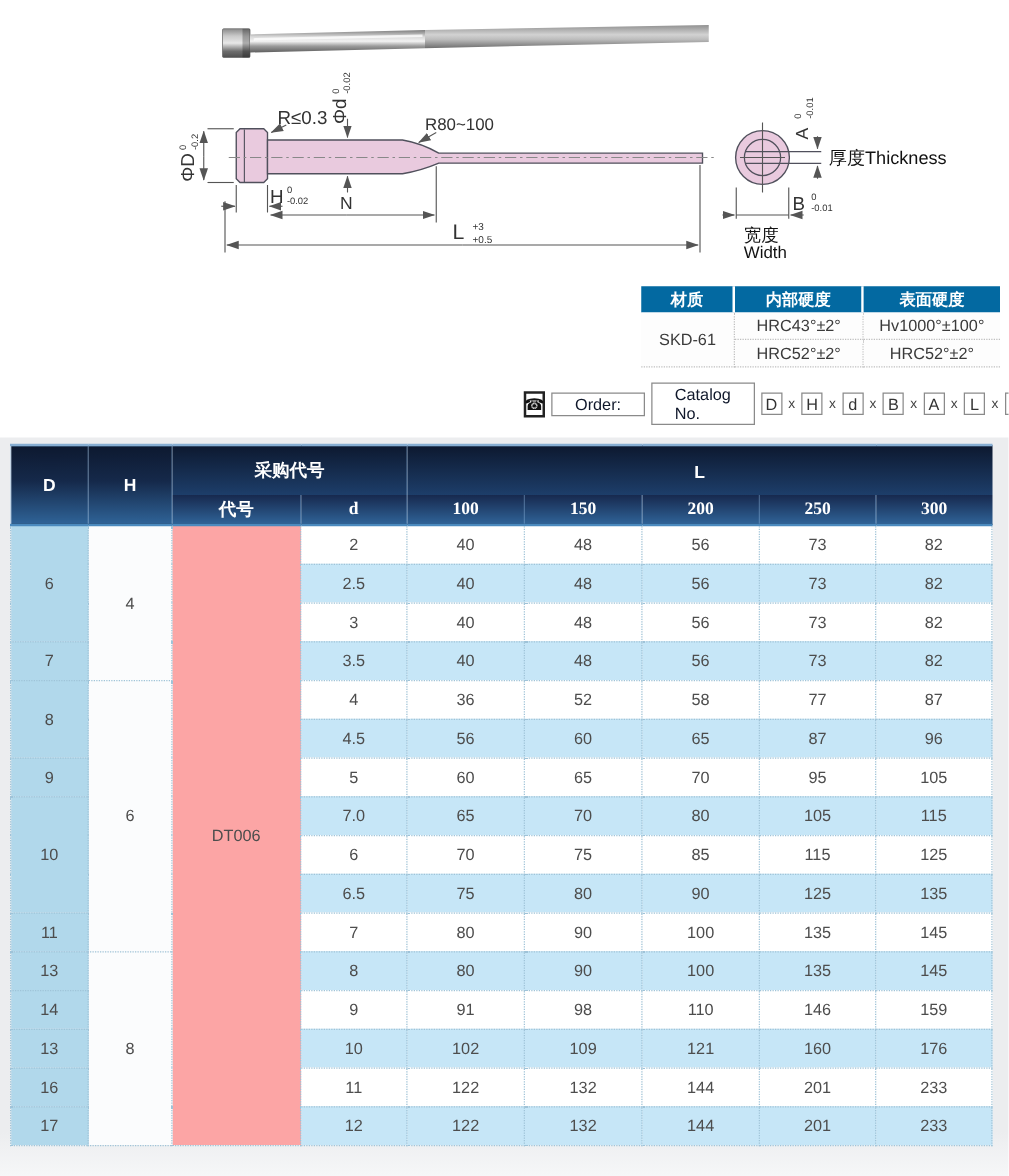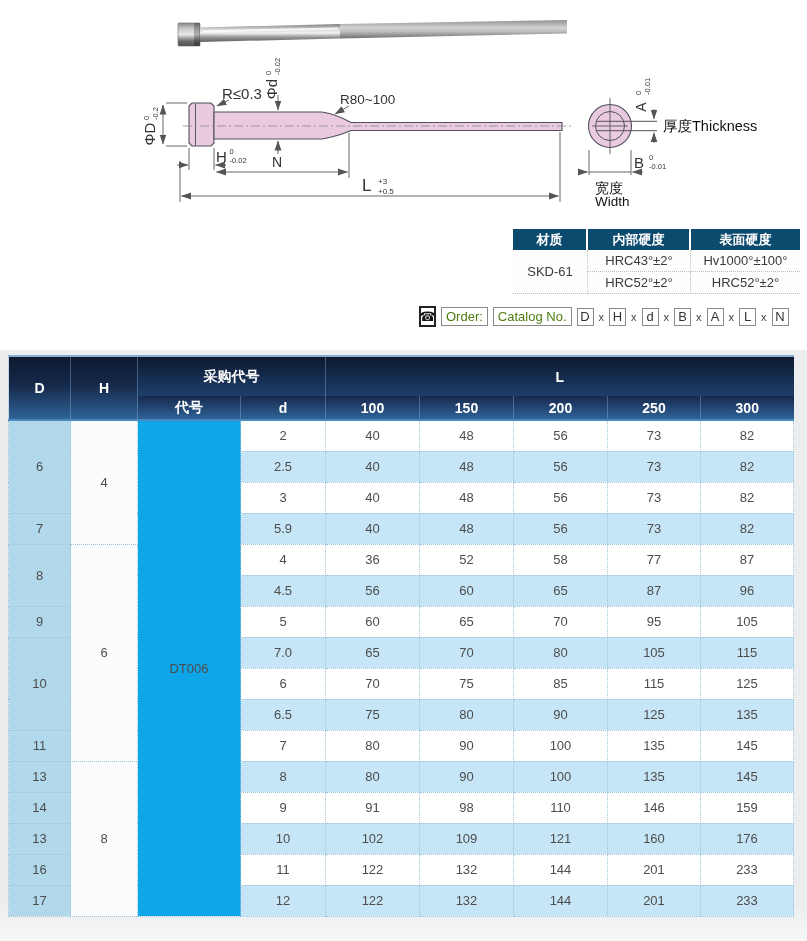--- a/index.html
+++ b/index.html
@@ -6,52 +6,52 @@
   body { background:#ffffff; font-family:"Liberation Sans", sans-serif; }
   .page { position:relative; width:807px; height:941px; background:#ffffff; overflow:hidden; }
   .lower-bg { position:absolute; left:0; top:350px; width:807px; height:591px;
               background:linear-gradient(180deg,#ecedef 0%,#ecedef 94%,#f6f7f8 100%); }
   svg { font-family:"Liberation Sans", sans-serif; }
   .dim-txt { fill:#333; }
   .cn-txt { fill:#111; }
 
   
   .mat-table { position:absolute; left:513px; top:229px; width:287px; border-collapse:separate; border-spacing:0; }
-  .mat-table th { background:#0c4a6e; color:#fff; font-size:13px; font-weight:bold; height:21px;
+  .mat-table th { background:#0369a1; color:#fff; font-size:13px; font-weight:bold; height:21px;
                   border-right:2px solid #fff; text-align:center; }
   .mat-table th:last-child { border-right:none; }
   .mat-table td { font-size:13px; color:#3a3a3a; text-align:center; height:22px; background:#fdfdfd;
                   border-right:1px dotted #bfbfbf; border-bottom:1px dotted #bfbfbf; }
   .mat-table td:last-child { border-right:none;text-align:center; }
 
   
   .order-bar { position:absolute; left:419px; top:306px; display:flex; align-items:center; gap:5px;
                font-size:13px; color:#333; }
   .phone-box { display:inline-flex; align-items:center; justify-content:center; width:17px; height:21px;
                border:2px solid #222; font-size:13px; color:#111; background:#fff; }
-  .obox { border:1px solid #8a8a8a; background:#fff; padding:1px 4px; font-size:13px; color:#4d7c0f; }
+  .obox { border:1px solid #8a8a8a; background:#fff; padding:1px 18px; font-size:13px; color:#0f172a; }
   .order-fields { display:inline-flex; align-items:center; gap:5px; }
   .lbox { display:inline-flex; align-items:center; justify-content:center; width:17px; height:18px;
           border:1px solid #8a8a8a; background:#fff; font-size:13px; color:#333; }
   .xsep { font-size:11px; color:#444; }
 
   
   .main-table { position:absolute; left:8px; top:355px; width:785px; border-collapse:collapse; table-layout:fixed; }
   .main-table th { color:#fff; font-weight:bold; font-size:14px; border-left:1px solid rgba(140,180,220,.4); }
   .main-table thead tr:first-child th { border-top:2px solid #87aed2; }
   .main-table th.band-top { height:40px; background:linear-gradient(180deg,#0d1930 0%,#1d3e6a 100%); }
   .main-table th.band-bottom { height:24px; background:linear-gradient(180deg,#17294e 0%,#2f6397 100%);
-                               border-bottom:2px solid #4b8abe; }
+                               border-bottom:2px solid #4b8abe;font-family:Liberation Serif, serif; }
   .main-table th.band-span { background:linear-gradient(180deg,#0d1930 0%,#15294a 45%,#2f6397 100%);
                              border-bottom:2px solid #4b8abe; }
   .main-table td { height:31px; font-size:13px; color:#4d4d4d; text-align:center;
                    border:1px dotted #9fc3d8; background:#ffffff; }
   .main-table td.dcol { background:#b1d8eb; }
   .main-table td.hcol { background:#fbfcfd; }
-  .main-table td.code { background:#0ea5e9; }
+  .main-table td.code { background:#fca5a5; }
   .main-table tr.alt td.plain { background:#c6e6f7;margin-top:30px; }
 </style>
 </head>
 <body>
 
 <div class="page">
   <div class="lower-bg"></div>
 
   <svg width="807" height="350" style="position:absolute;left:0;top:0;">
     <defs>
@@ -261,21 +261,21 @@
         <tr>
           <td class="plain">3</td>
           <td class="plain">40</td>
           <td class="plain">48</td>
           <td class="plain">56</td>
           <td class="plain">73</td>
           <td class="plain">82</td>
         </tr>
         <tr class="alt">
           <td class="dcol" rowspan="1">7</td>
-          <td class="plain">5.9</td>
+          <td class="plain">3.5</td>
           <td class="plain">40</td>
           <td class="plain">48</td>
           <td class="plain">56</td>
           <td class="plain">73</td>
           <td class="plain">82</td>
         </tr>
         <tr>
           <td class="dcol" rowspan="2">8</td>
           <td class="hcol" rowspan="7">6</td>
           <td class="plain">4</td>

